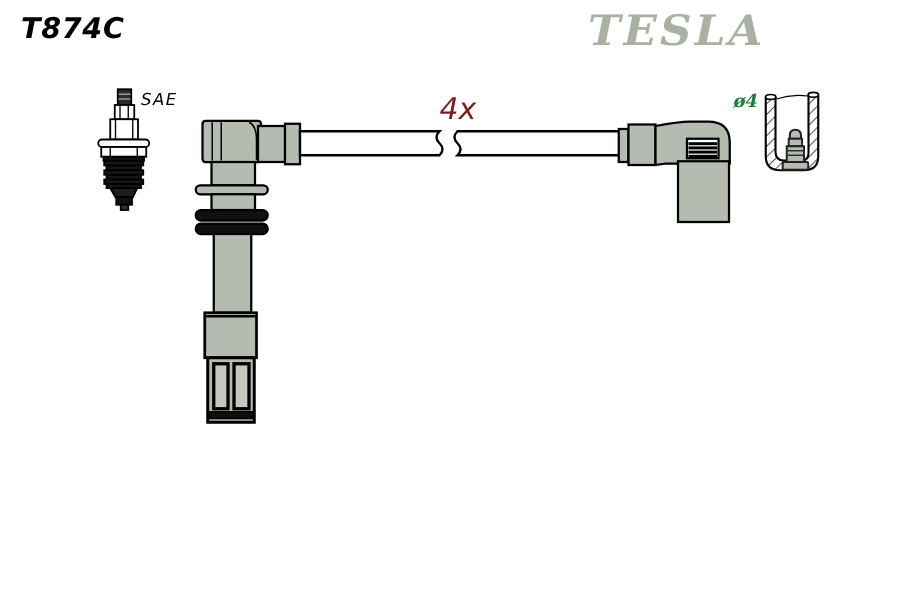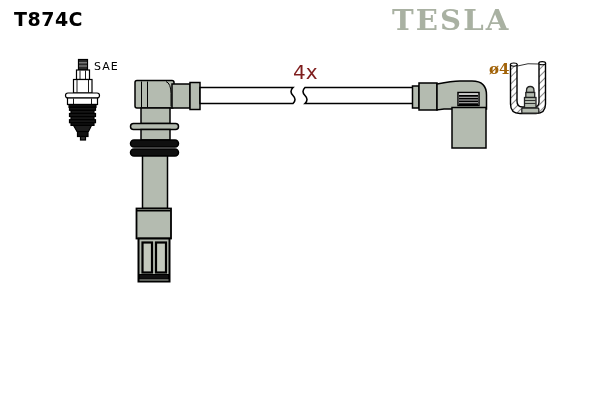--- a/index.html
+++ b/index.html
@@ -1,28 +1,28 @@
 <!DOCTYPE html>
 <html><head>
 <meta charset="utf-8">
 <style>
   html,body{margin:0;padding:0;background:#fff;}
   .canvas{
     position:relative;width:600px;height:400px;background:#ffffff;
-    font-family:"DejaVu Sans","Liberation Sans",sans-serif;overflow:hidden;
+    font-family:"DejaVu Sans","Liberation Sans",sans-serif;overflow:hidden;font-style:italic;
   }
   .abs{position:absolute;}
   .part-number{left:14px;top:8px;font-size:19px;font-weight:bold;letter-spacing:.5px;color:#000;}
   .description{left:14px;top:34px;font-size:9.5px;color:#000;letter-spacing:.2px;}
   .brand{left:392px;top:4px;font-family:"DejaVu Serif","Liberation Serif",serif;
     font-weight:bold;font-size:28px;letter-spacing:2px;color:#a9b1a2;
     transform:scaleX(1.04);transform-origin:left top;}
   .sae{left:94px;top:60px;font-size:11px;color:#000;letter-spacing:1px;text-align:center;}
   .qty{left:293px;top:60px;font-size:20px;color:#7f1d1d;}
-  .dia{left:489px;top:60px;font-size:15px;font-weight:bold;color:#a16207;
+  .dia{left:489px;top:60px;font-size:12px;font-weight:bold;color:#15803d;
     font-family:"DejaVu Serif","Liberation Serif",serif;}
   svg{position:absolute;left:0;top:0;}
 </style>
 </head>
 <body>
 
 <div class="canvas">
 
   <div class="abs part-number">T874C</div>
   <div class="abs brand">TESLA</div>

